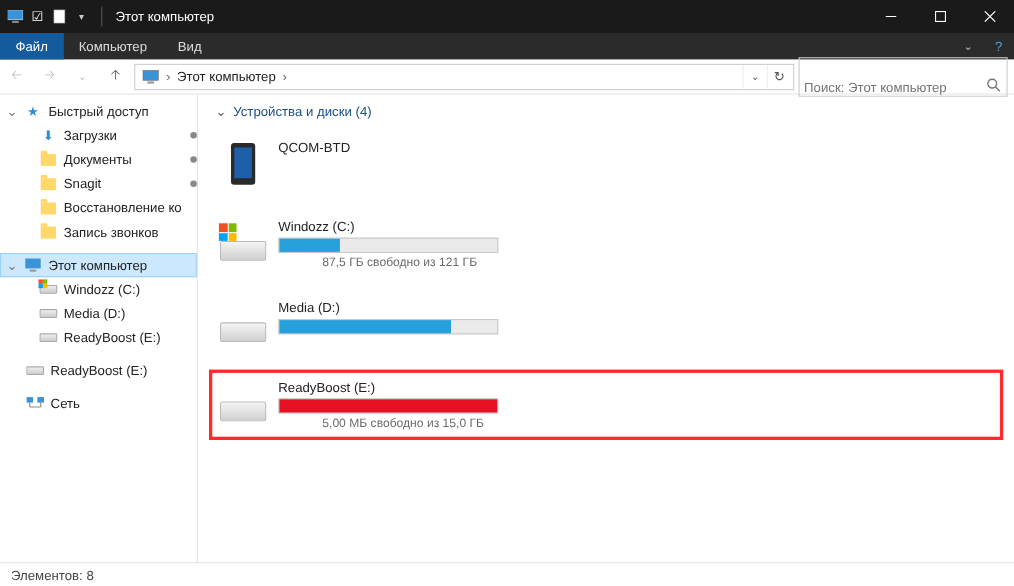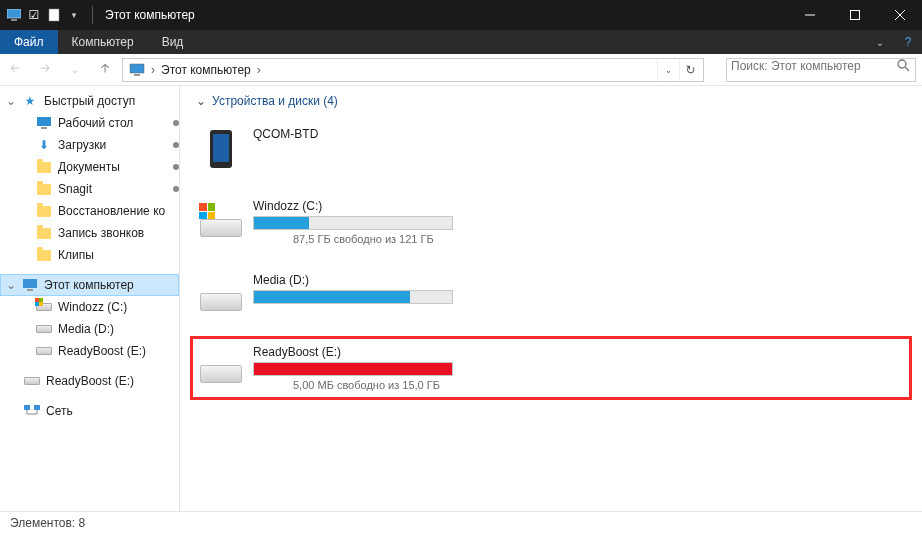--- a/index.html
+++ b/index.html
@@ -25,21 +25,21 @@
 .addr-row { height: 32px; background: #fff; display: flex; align-items: center; padding: 2px 6px 2px 2px; gap: 4px; border-bottom: 1px solid #e5e5e5; }
 .nav-btn { width: 26px; height: 26px; display: flex; align-items: center; justify-content: center; color: #bbb; }
 .nav-btn.on { color: #555; }
 .addr-box { flex: 1; height: 24px; border: 1px solid #ccc; display: flex; align-items: center; padding: 0 2px; }
 .addr-pc { display: flex; align-items: center; gap: 4px; padding: 0 4px; }
 .addr-seg { padding: 0 4px; color: #222; }
 .addr-chev { color: #666; padding: 0 2px; }
 .addr-tail { flex: 1; }
 .addr-right { display: flex; align-items: center; }
 .addr-rbtn { width: 22px; height: 22px; display: flex; align-items: center; justify-content: center; color: #555; border-left: 1px solid #eee; }
-.search-box { width: 190px; height: 24px; border: 1px solid #ccc; display: flex; align-items: flex-start; padding: 0 4px; color: #888; position: relative; margin-left: 18px; }
+.search-box { width: 190px; height: 36px; border: 1px solid #ccc; display: flex; align-items: flex-end; padding: 0 4px; color: #888; position: relative; }
 .search-box input { border: none; outline: none; width: 100%; font-size: 12px; color: #333; background: transparent; }
 .search-mag { position: absolute; right: 5px; color: #666; }
 
 
 .body { display: flex; height: calc(533px - 30px - 24px - 32px - 22px); }
 .sidebar { width: 180px; border-right: 1px solid #e5e5e5; overflow: hidden; padding-top: 4px; }
 .sb-item { display: flex; align-items: center; height: 22px; padding-left: 20px; gap: 6px; color: #222; white-space: nowrap; }
 .sb-item.sub { padding-left: 36px; }
 .sb-item.sel { background: #cce8ff; border: 1px solid #99d1ff; padding-left: 19px; }
 .sb-spacer { height: 8px; }
@@ -159,31 +159,20 @@
 
 <div class="body">
 
   <div class="sidebar">
     <div class="sb-item">
       <span class="sb-exp">⌄</span>
       <span class="sb-icon" style="color:#2f8fd4">★</span>
       <span>Быстрый доступ</span>
     </div>
     <div class="sb-item sub">
-      <span class="sb-icon">
-          <svg width="16" height="14" viewBox="0 0 16 14">
-            <rect x="1" y="1" width="14" height="9" fill="#2f8fd4"></rect>
-            <rect x="5" y="11" width="6" height="2" fill="#999"></rect>
-          </svg>
-        </span>
-      <span>Рабочий стол</span>
-      <span style="flex:1"></span>
-        <span class="pin-ico"></span>
-    </div>
-    <div class="sb-item sub">
       <span class="sb-icon" style="color:#2f8fd4">⬇</span>
       <span>Загрузки</span>
       <span style="flex:1"></span>
         <span class="pin-ico"></span>
     </div>
     <div class="sb-item sub">
       <span class="sb-icon">
           <span class="folder-ico"></span>
         </span>
       <span>Документы</span>
@@ -202,26 +191,20 @@
       <span class="sb-icon">
           <span class="folder-ico"></span>
         </span>
       <span>Восстановление ко</span>
     </div>
     <div class="sb-item sub">
       <span class="sb-icon">
           <span class="folder-ico"></span>
         </span>
       <span>Запись звонков</span>
-    </div>
-    <div class="sb-item sub">
-      <span class="sb-icon">
-          <span class="folder-ico"></span>
-        </span>
-      <span>Клипы</span>
     </div>
     <div class="sb-spacer"></div>
     <div class="sb-item sel">
       <span class="sb-exp">⌄</span>
       <span class="sb-icon pc-ico">
           <svg viewBox="0 0 16 16">
             <rect x="1" y="2" width="14" height="9" fill="#3a93d6"></rect>
             <rect x="5" y="12" width="6" height="2" fill="#999"></rect>
           </svg>
         </span>

